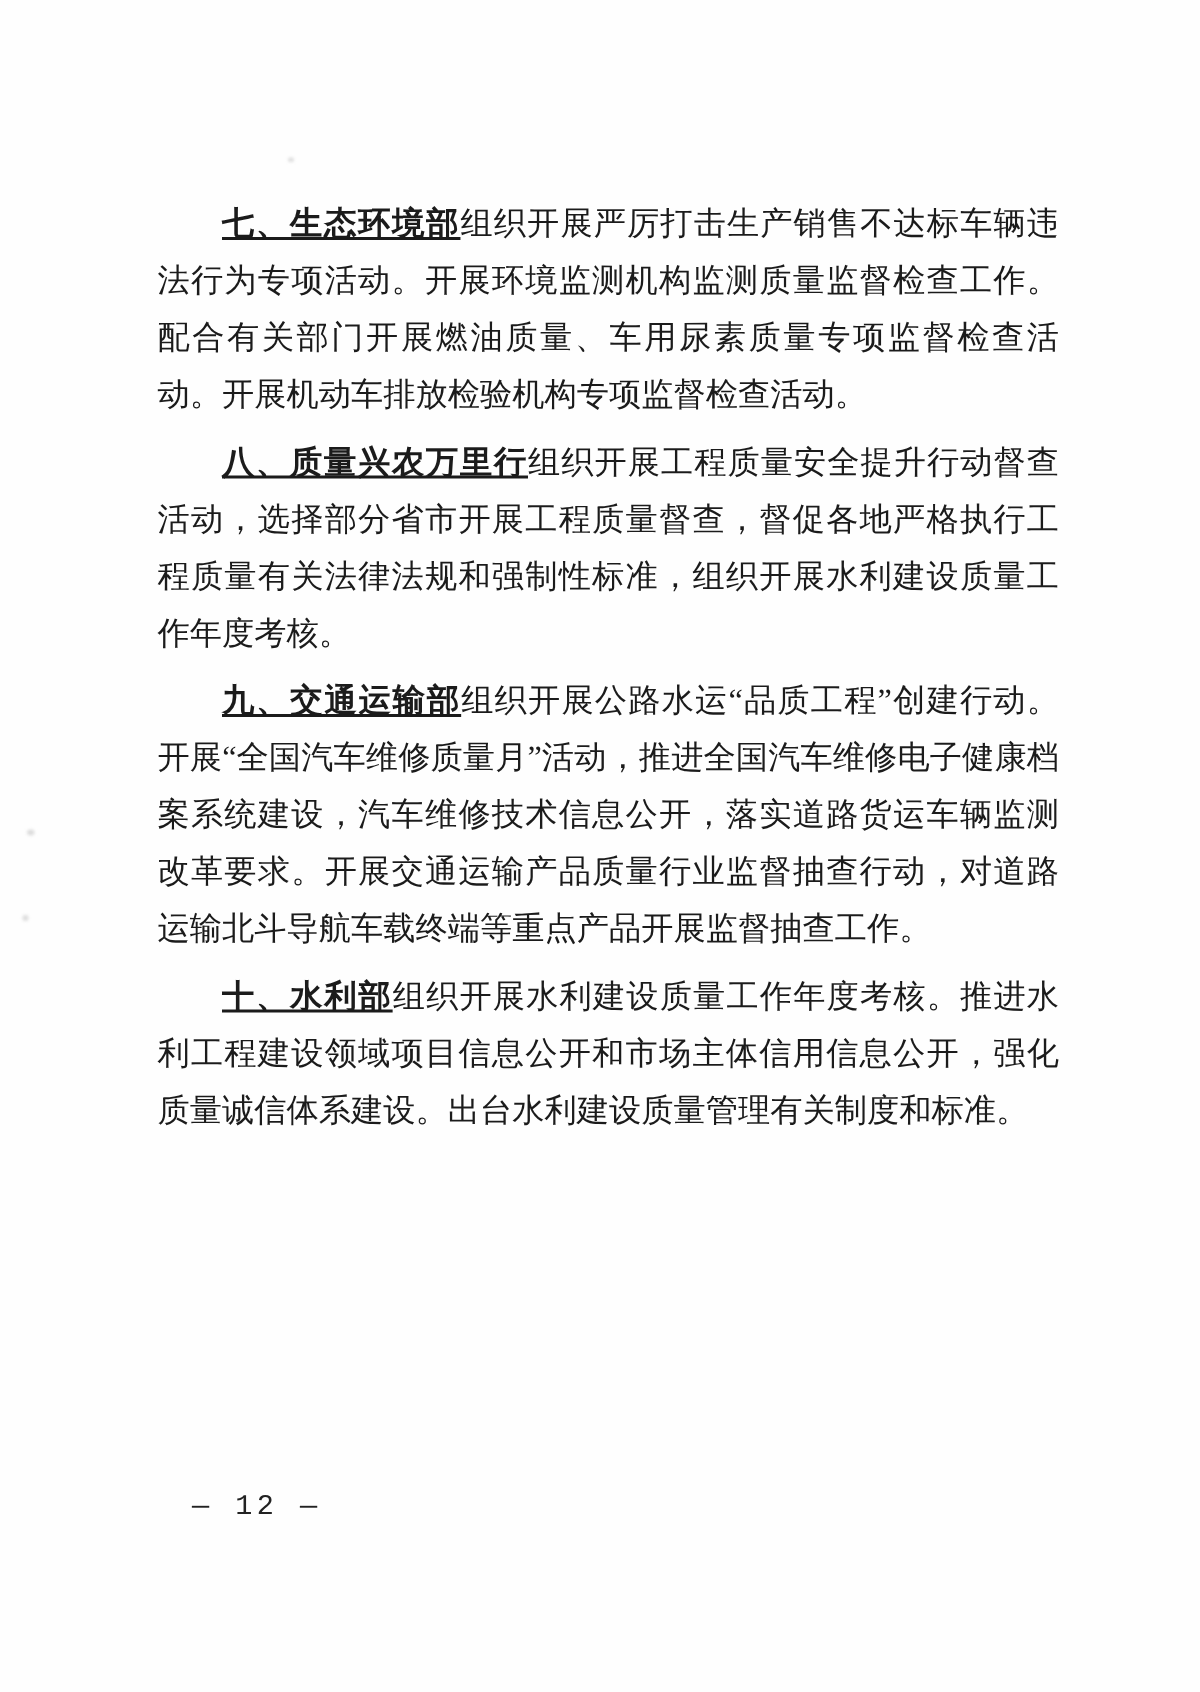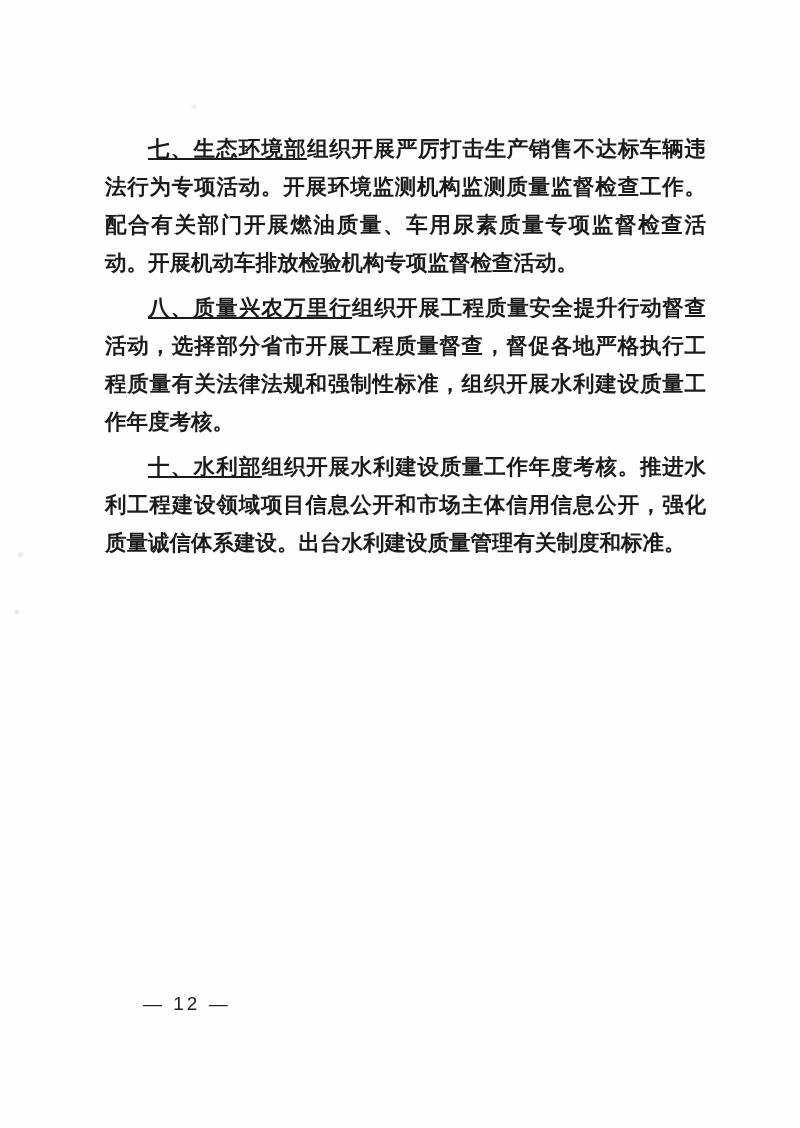--- a/index.html
+++ b/index.html
@@ -30,30 +30,30 @@
     margin: 0 0 7px 0;
     text-indent: 2em;
   }
   .lead {
     font-weight: 700;
     font-family: "Liberation Sans", sans-serif;
     letter-spacing: 0.5px;
     text-decoration: underline;
   }
   .body-text {
-    font-weight: 700;
+    font-weight: 400;
   }
   .page-number {
     position: absolute;
-    left: 143px;
+    left: 128px;
     top: 993px;
     font-size: 19px;
     letter-spacing: 3px;
     color: #222222;
-    font-family: Liberation Sans, sans-serif;
+    font-family: Liberation Mono, monospace;
   }
   
   .speck {
     position: absolute;
     border-radius: 50%;
     background: #dcdcdc;
     filter: blur(1px);
   }
   .speck-1 { left: 192px; top: 105px; width: 4px; height: 3px; }
   .speck-2 { left: 18px;  top: 553px; width: 5px; height: 4px; }
@@ -67,20 +67,21 @@
   <span class="speck speck-1"></span>
   <span class="speck speck-2"></span>
   <span class="speck speck-3"></span>
 
   <div class="text-block">
 
     <p><span class="lead">七、生态环境部</span><span class="body-text">组织开展严厉打击生产销售不达标车辆违法行为专项活动。开展环境监测机构监测质量监督检查工作。配合有关部门开展燃油质量、车用尿素质量专项监督检查活动。开展机动车排放检验机构专项监督检查活动。</span></p>
 
     <p><span class="lead">八、质量兴农万里行</span><span class="body-text">组织开展工程质量安全提升行动督查活动，选择部分省市开展工程质量督查，督促各地严格执行工程质量有关法律法规和强制性标准，组织开展水利建设质量工作年度考核。</span></p>
 
+    <p><span class="lead">九、交通运输部</span><span class="body-text">组织开展公路水运“品质工程”创建行动。开展“全国汽车维修质量月”活动，推进全国汽车维修电子健康档案系统建设，汽车维修技术信息公开，落实道路货运车辆监测改革要求。开展交通运输产品质量行业监督抽查行动，对道路运输北斗导航车载终端等重点产品开展监督抽查工作。</span></p>
 
     <p><span class="lead">十、水利部</span><span class="body-text">组织开展水利建设质量工作年度考核。推进水利工程建设领域项目信息公开和市场主体信用信息公开，强化质量诚信体系建设。出台水利建设质量管理有关制度和标准。</span></p>
 
 
   </div>
 
   <div class="page-number">— 12 —</div>
 
 </div>
 

